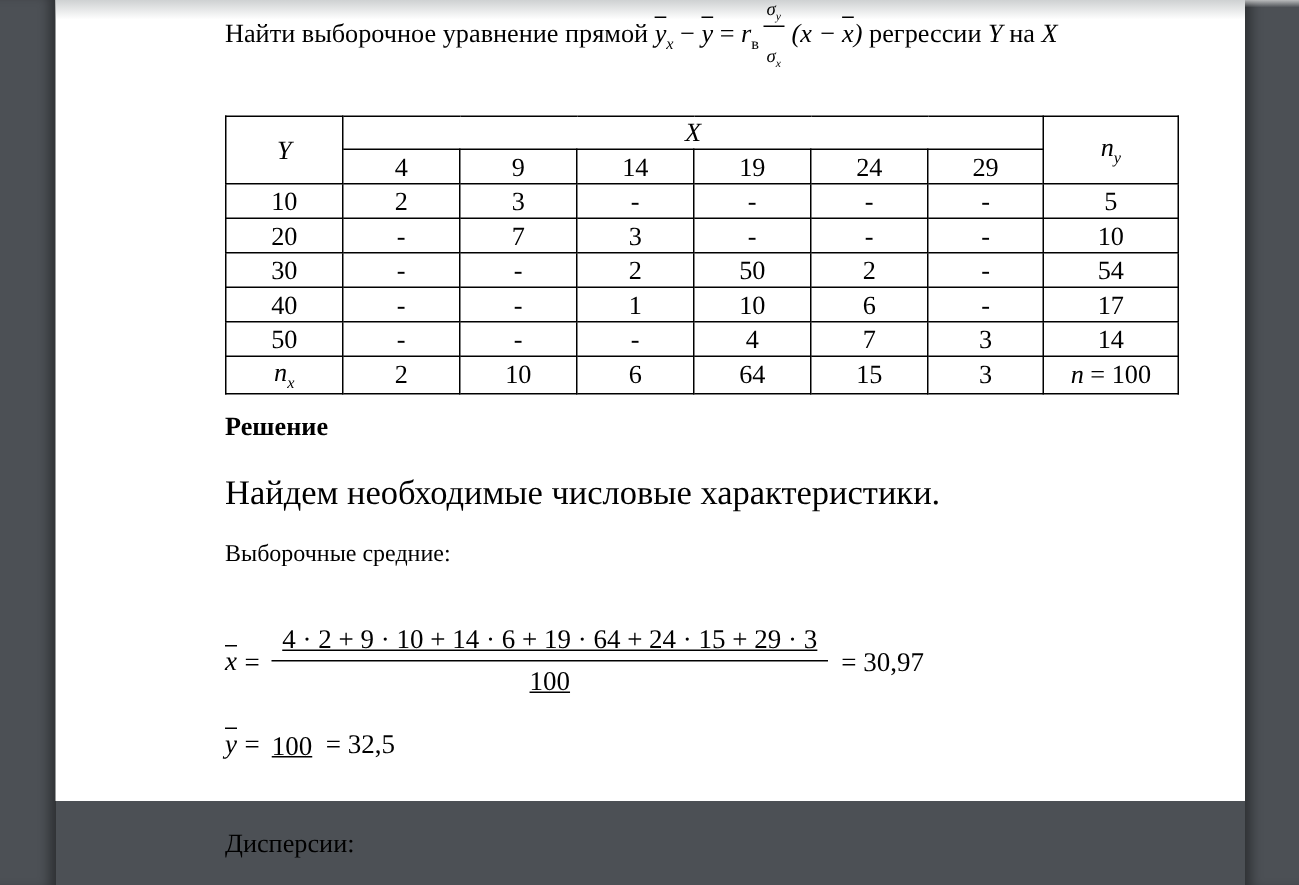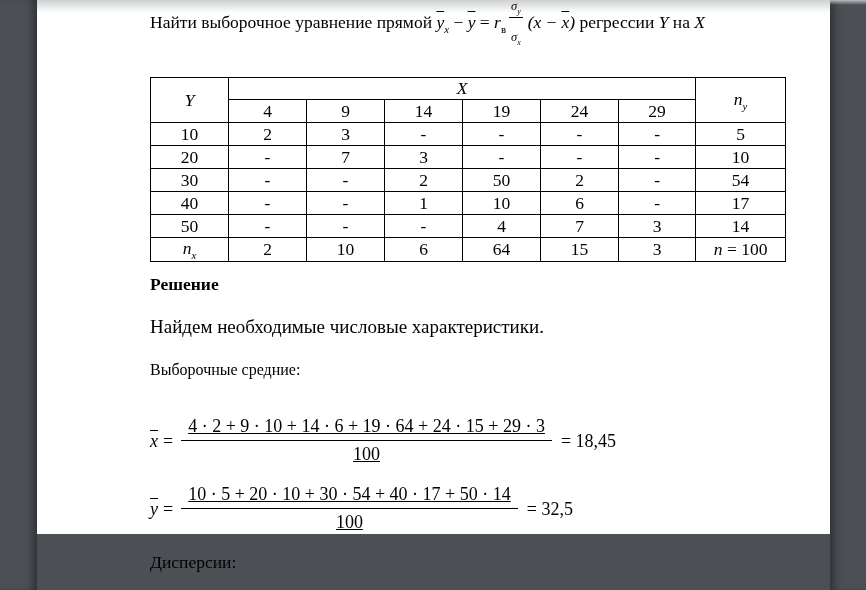--- a/index.html
+++ b/index.html
@@ -48,21 +48,21 @@
     border-collapse: collapse; table-layout: fixed; width: 635px;
     font-size: 17.5px; text-align: center;
   }
   table.corr td { border: 1.7px solid #000; padding: 0; vertical-align: middle; }
   tr.h1 td { height: 20px; }
   tr.h2 td { height: 23px; }
   tr.dr td { height: 23px; }
 
   
   .heading  { position: absolute; left: 113px; top: 274px; font-size: 17.5px; font-weight: bold; }
-  .para-1   { position: absolute; left: 113px; top: 316px; font-size: 19px; }
+  .para-1   { position: absolute; left: 113px; top: 316px; font-size: 23px; }
   .para-2   { position: absolute; left: 113px; top: 361px; font-size: 16px; }
   .para-3   { position: absolute; left: 113px; top: 552px; font-size: 17.5px; }
 
   
   .formula { position: absolute; left: 113px; font-size: 18px; white-space: nowrap; }
   .f1 { top: 418px; }
   .f2 { top: 486px; }
   .bfrac {
     display: inline-flex; flex-direction: column; align-items: center;
     vertical-align: middle; line-height: 1.18; position: relative; top: -2px; text-decoration: underline;
@@ -174,22 +174,21 @@
   </tbody>
     </table>
 
   <div class="heading">Решение</div>
   <div class="para-1">Найдем необходимые числовые характеристики.</div>
   <div class="para-2">Выборочные средние:</div>
 
   <div class="formula f1"><span class="mi ov">x</span><span class="eqsign">=</span><span class="bfrac">
         <span class="num">4 · 2 + 9 · 10 + 14 · 6 + 19 · 64 + 24 · 15 + 29 · 3</span>
         <span class="den">100</span>
-      </span><span class="res">= 18,45</span></div>
+      </span><span class="res">= 30,97</span></div>
 
   <div class="formula f2"><span class="mi ov">y</span><span class="eqsign">=</span><span class="bfrac">
-        <span class="num">10 · 5 + 20 · 10 + 30 · 54 + 40 · 17 + 50 · 14</span>
         <span class="den">100</span>
       </span><span class="res">= 32,5</span></div>
 
   <div class="para-3">Дисперсии:</div>
 
 </div>
 
 </body></html>

